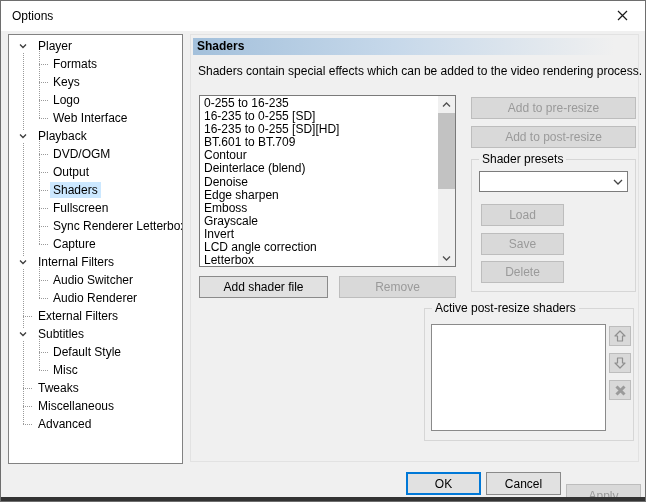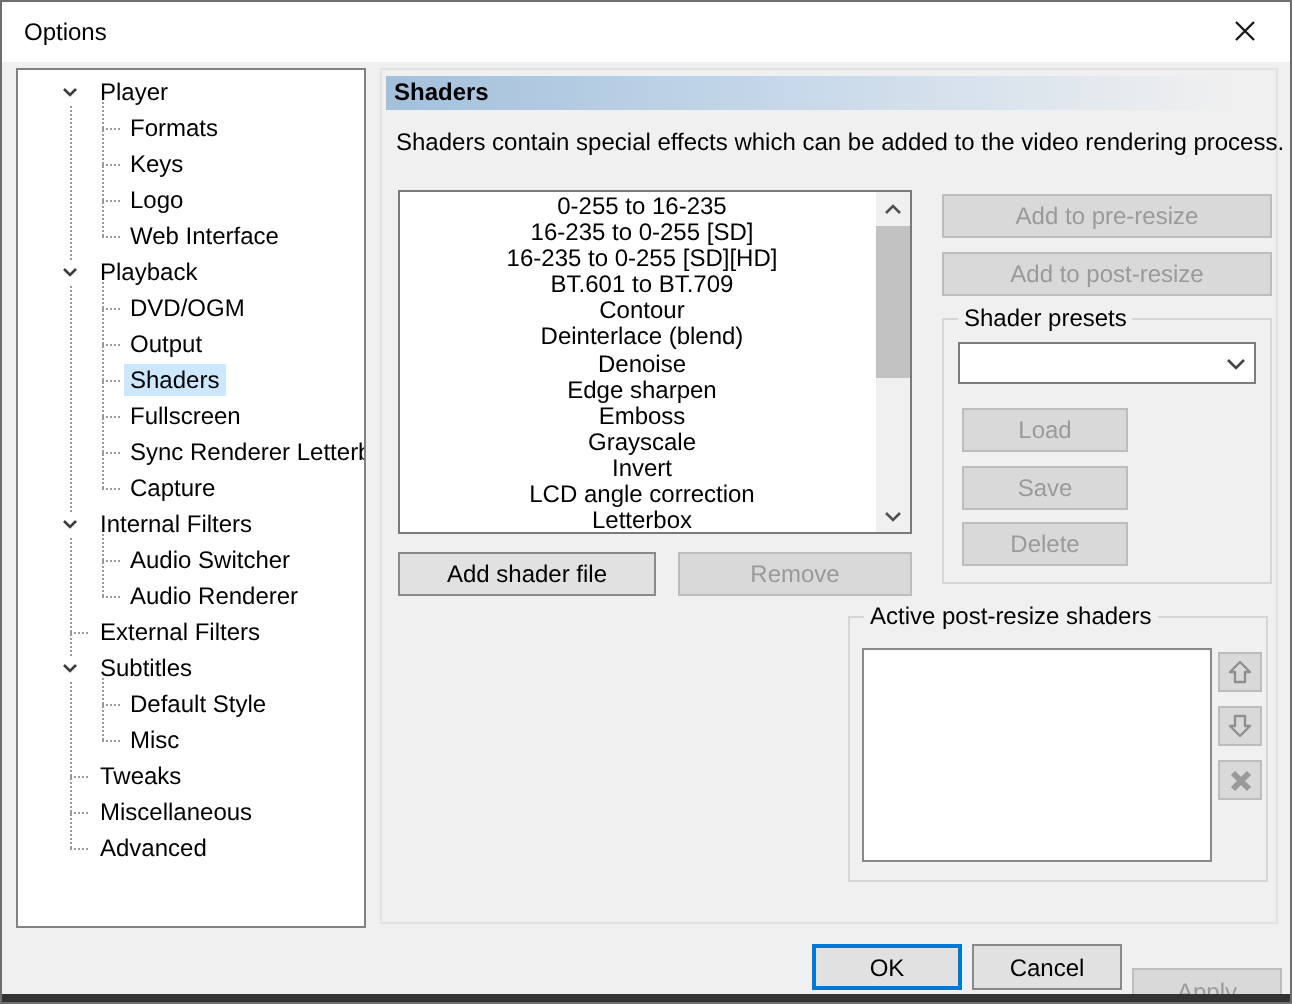--- a/index.html
+++ b/index.html
@@ -5,42 +5,42 @@
   * { margin:0; padding:0; box-sizing:border-box; }
   body { background:#c8c8c8; font-family:"Liberation Sans", sans-serif; }
   .window{ position:relative; width:646px; height:502px; background:#f0f0f0;
            border:1px solid #6e6e6e; font-size:12px; color:#000; overflow:hidden; }
   .titlebar{ position:absolute; left:0; top:0; right:0; height:30px; background:#ffffff; }
   .title{ position:absolute; left:11px; top:8px; font-size:12px; }
   .closebtn{ position:absolute; right:0; top:0; width:45px; height:29px;
              display:flex; align-items:center; justify-content:center; }
   
   .tree{ position:absolute; left:7px; top:33px; width:175px; height:430px;
-         background:#fff; border:1px solid #828282; overflow:hidden;padding-left:12px; }
+         background:#fff; border:1px solid #828282; overflow:hidden; }
   .tree-inner{ position:relative; width:100%; }
   .trunk,.vline{ position:absolute; width:0; border-left:1px dotted #9a9a9a; }
   .trunk{ left:14px; } .vline{ left:30px; }
   .tree-row{ position:absolute; left:0; right:0; height:18px; line-height:18px; }
   .stub{ position:absolute; top:9px; height:0; border-top:1px dotted #9a9a9a; }
   .stub.root{ left:14px; width:9px; } .stub.child{ left:30px; width:9px; }
   .chev{ position:absolute; left:8px; top:3px; width:12px; height:12px; background:#fff;
          display:flex; align-items:center; justify-content:center; }
   .tree-label{ position:absolute; top:1px; height:16px; line-height:16px;
                padding:0 3px; white-space:nowrap; }
   .tree-label.selected{ background:#cce8ff; }
   
   .panel{ position:absolute; left:189px; top:33px; width:449px; height:428px;
           border:1px solid #e2e2e2; background:#f0f0f0; }
   .header{ position:absolute; left:192px; top:37px; width:444px; height:17px;
            font-weight:bold; padding:1px 0 0 4px;
            background:linear-gradient(90deg,#a3c0db 0%,#c6d8ea 45%,#f0f0f0 95%); }
   .desc{ position:absolute; left:197px; top:63px; white-space:nowrap; }
   
   .shaderlist{ position:absolute; left:198px; top:94px; width:257px; height:172px;
-               background:#fff; border:1px solid #7a7a7a;text-align:center; }
+               background:#fff; border:1px solid #7a7a7a; }
   .sl-items{ position:absolute; left:1px; top:1px; right:17px; bottom:1px; overflow:hidden; }
   .shader-item{ height:13.1px; line-height:13.1px; padding-left:3px; white-space:nowrap; }
   .vscroll{ position:absolute; right:0; top:0; bottom:0; width:17px; background:#f0f0f0; }
   .sb-btn{ position:absolute; left:0; width:17px; height:17px; background:#f0f0f0;
            display:flex; align-items:center; justify-content:center; }
   .sb-btn.up{ top:0; } .sb-btn.down{ bottom:0; }
   .sb-thumb{ position:absolute; left:0; top:17px; width:17px; height:76px; background:#c2c2c2; }
   
   .btn{ position:absolute; display:flex; align-items:center; justify-content:center;
         background:#e1e1e1; border:1px solid #8a8a8a; font-size:12px; }

